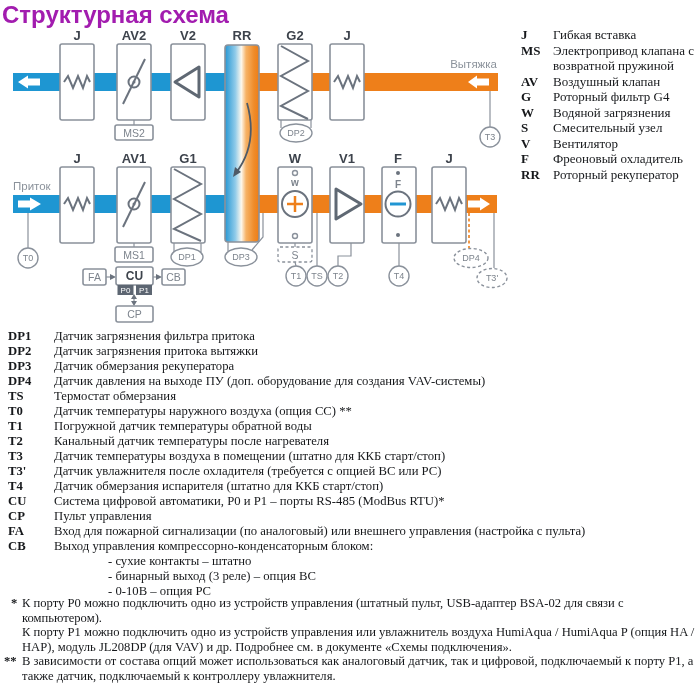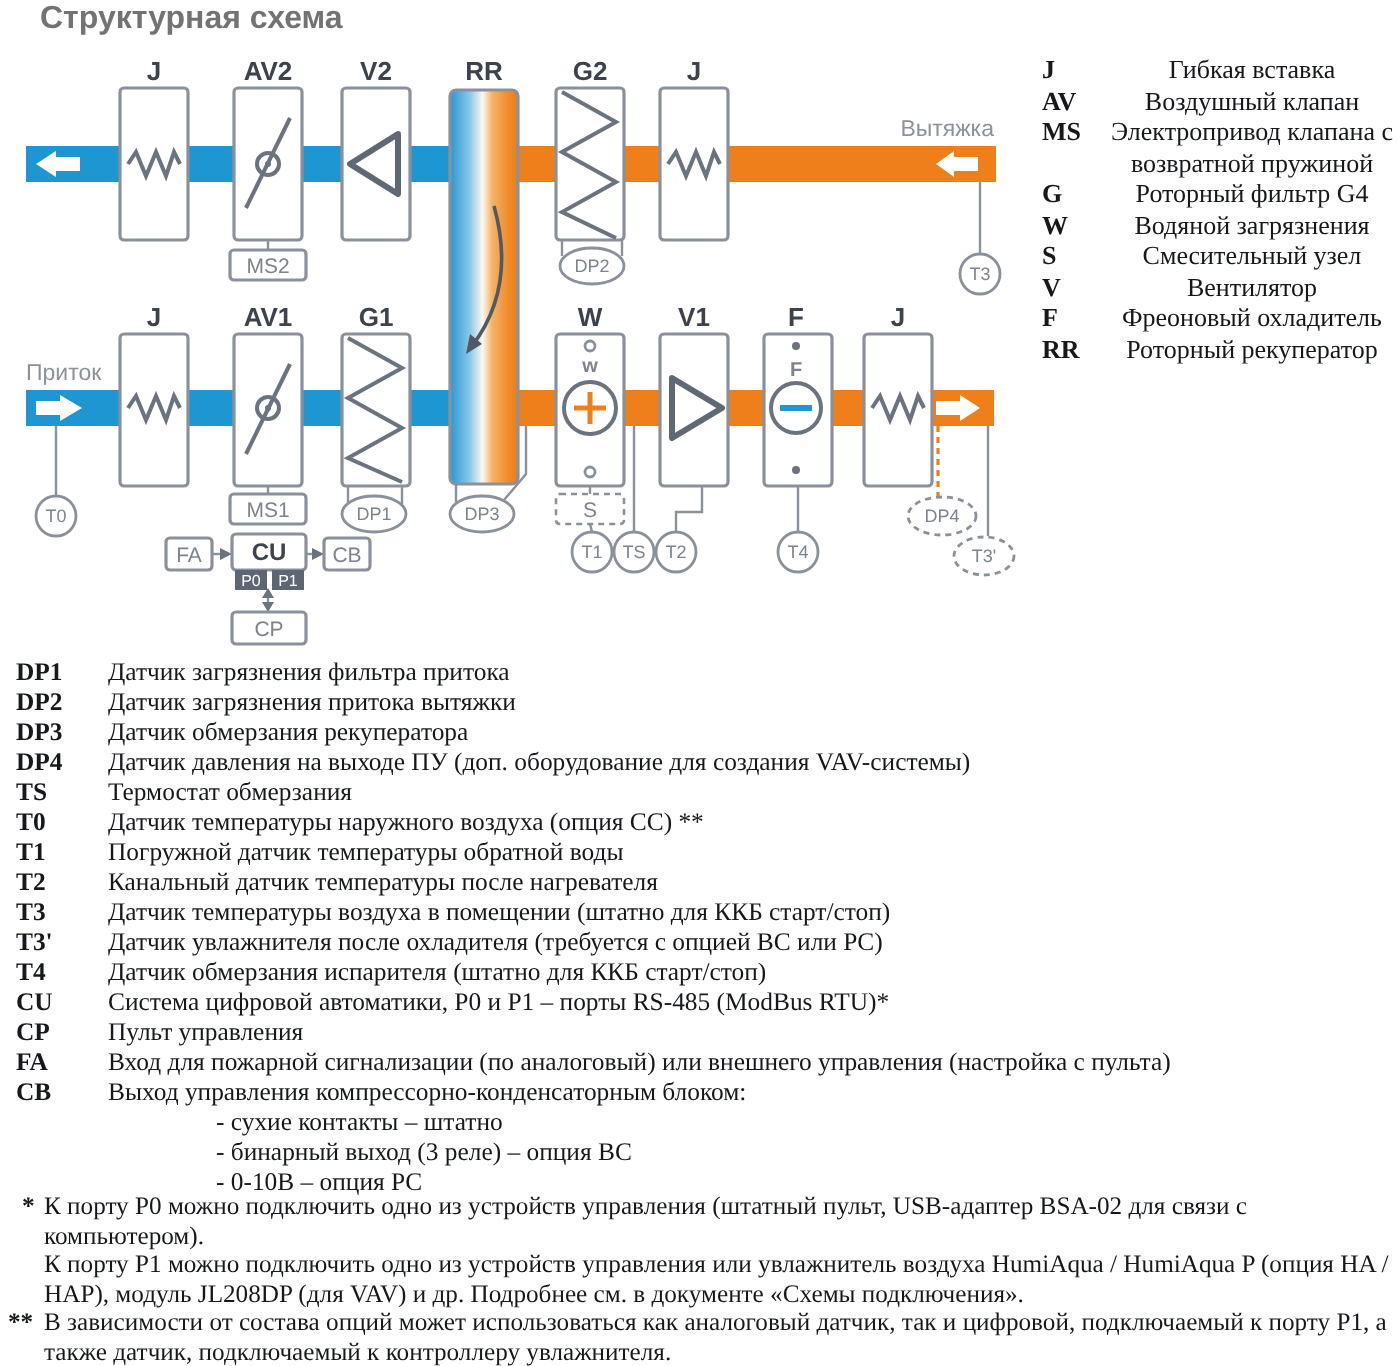--- a/index.html
+++ b/index.html
@@ -1,33 +1,33 @@
 <!DOCTYPE html>
 <html><head>
 <meta charset="utf-8">
 <style>
   html,body{margin:0;padding:0;background:#fff;}
   .screen{position:relative;width:700px;height:683px;background:#fff;overflow:hidden;
           font-family:"Liberation Sans",sans-serif;}
-  .title{position:absolute;left:20px;top:1px;font-size:16px;font-weight:bold;color:#737373;}
+  .title{position:absolute;left:2px;top:1px;font-size:24px;font-weight:bold;color:#a21caf;}
   svg .box{fill:#ffffff;stroke:#8a919b;stroke-width:1.6;}
   svg .lbl{font-family:"Liberation Sans",sans-serif;font-size:13px;font-weight:bold;fill:#3d434c;text-anchor:middle;}
   svg .sub{font-family:"Liberation Sans",sans-serif;font-size:10.5px;fill:#7d848d;text-anchor:middle;}
   svg .sens{font-family:"Liberation Sans",sans-serif;font-size:9px;fill:#7d848d;text-anchor:middle;}
   svg .flow{font-family:"Liberation Sans",sans-serif;font-size:11.5px;fill:#8b929b;}
   svg .ln{stroke:#8a919b;stroke-width:1.2;fill:none;}
   svg .icon{stroke:#6b737e;stroke-width:2;fill:none;}
   svg .sc{fill:#fff;stroke:#8a919b;stroke-width:1.4;}
   svg .dash{stroke-dasharray:3 2.5;}
   svg .ah{fill:#6b737e;stroke:none;}
   .legend{position:absolute;left:521px;top:27px;width:178px;color:#16181b;
           font-family:"Liberation Serif",serif;font-size:13px;line-height:15.5px;}
   .legend-row{display:flex;}
   .legend-abbr{width:32px;font-weight:bold;flex:none;}
-  .legend-desc{width:146px;text-align:center;}
+  .legend-desc{width:146px;}
   .abbr-list{position:absolute;left:8px;top:329px;width:688px;color:#16181b;
           font-family:"Liberation Serif",serif;font-size:12.7px;line-height:15px;}
   .list-row{display:flex;}
   .list-abbr{width:46px;font-weight:bold;flex:none;}
   .list-desc{flex:1;}
   .bullet{margin-left:100px;}
   .footnotes{position:absolute;left:4px;top:596px;width:694px;color:#16181b;
           font-family:"Liberation Serif",serif;font-size:12.6px;line-height:14.6px;}
   .footnote{position:relative;padding-left:18px;}
   .fn-marker{position:absolute;left:7px;font-weight:bold;}
@@ -260,26 +260,26 @@
       <text class="sub" x="134.5" y="318">CP</text>
     </g>
   </svg>
 
   <div class="legend">
     <div class="legend-row">
         <span class="legend-abbr">J</span>
         <span class="legend-desc">Гибкая вставка</span>
       </div>
     <div class="legend-row">
+        <span class="legend-abbr">MS</span>
+        <span class="legend-desc">Электропривод клапана с возвратной пружиной</span>
+      </div>
+    <div class="legend-row">
         <span class="legend-abbr">AV</span>
         <span class="legend-desc">Воздушный клапан</span>
-      </div>
-    <div class="legend-row">
-        <span class="legend-abbr">MS</span>
-        <span class="legend-desc">Электропривод клапана с возвратной пружиной</span>
       </div>
     <div class="legend-row">
         <span class="legend-abbr">G</span>
         <span class="legend-desc">Роторный фильтр G4</span>
       </div>
     <div class="legend-row">
         <span class="legend-abbr">W</span>
         <span class="legend-desc">Водяной загрязнения</span>
       </div>
     <div class="legend-row">

